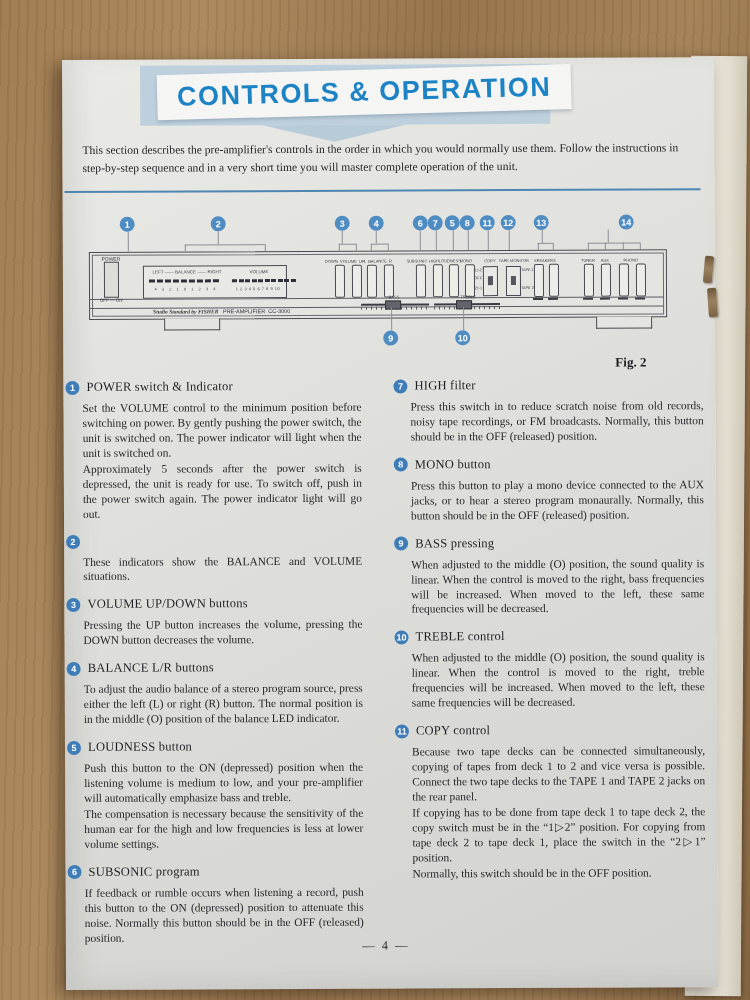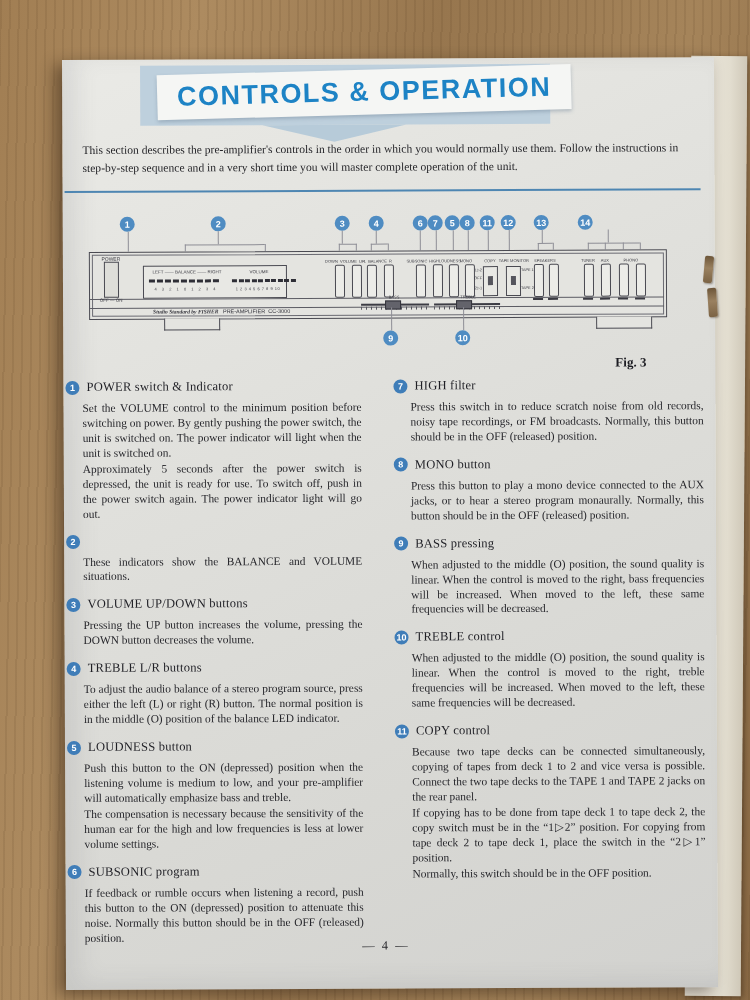--- a/index.html
+++ b/index.html
@@ -100,21 +100,21 @@
     <div class="co" style="left:126px">2</div>
     <div class="co" style="left:250px">3</div>
     <div class="co" style="left:284px">4</div>
     <div class="co" style="left:328px">6</div>
     <div class="co" style="left:343px">7</div>
     <div class="co" style="left:360px">5</div>
     <div class="co" style="left:375px">8</div>
     <div class="co" style="left:395px">11</div>
     <div class="co" style="left:416px">12</div>
     <div class="co" style="left:449px">13</div>
-    <div class="co" style="left:493px">14</div>
+    <div class="co" style="left:534px">14</div>
 
     <div class="cline" style="left:43px;top:23px;height:20px"></div>
     <div class="cline" style="left:133px;top:23px;height:13px"></div>
     <div class="chline" style="left:100px;top:36px;width:80px"></div>
     <div class="cline" style="left:100px;top:36px;height:7px"></div>
     <div class="cline" style="left:180px;top:36px;height:7px"></div>
     <div class="cline" style="left:257px;top:23px;height:13px"></div>
     <div class="chline" style="left:254px;top:36px;width:18px"></div>
     <div class="cline" style="left:254px;top:36px;height:7px"></div>
     <div class="cline" style="left:271px;top:36px;height:7px"></div>
@@ -239,21 +239,21 @@
     </div>
 
     <div class="brand-row"><span class="brand">Studio Standard by FISHER</span><span>   </span><span>PRE-AMPLIFIER  CC-3000</span></div>
 
     <div class="cline" style="left:306px;top:100px;height:23px"></div>
     <div class="cline" style="left:378px;top:100px;height:23px"></div>
     <div class="co b" style="left:298px">9</div>
     <div class="co b" style="left:370px">10</div>
   </div>
 
-  <div class="fig-label">Fig. 3</div>
+  <div class="fig-label">Fig. 2</div>
 
   <div class="cols">
     <div class="col-l">
 
       <div class="sec">
         <div class="sec-head">
           <span class="sec-num">1</span>
           <span class="sec-title">POWER switch &amp; Indicator</span>
         </div>
         <p>Set the VOLUME control to the minimum position before switching on power. By gently pushing the power switch, the unit is switched on. The power indicator will light when the unit is switched on.</p>
@@ -271,21 +271,21 @@
         <div class="sec-head">
           <span class="sec-num">3</span>
           <span class="sec-title">VOLUME UP/DOWN buttons</span>
         </div>
         <p>Pressing the UP button increases the volume, pressing the DOWN button decreases the volume.</p>
       </div>
 
       <div class="sec">
         <div class="sec-head">
           <span class="sec-num">4</span>
-          <span class="sec-title">TREBLE L/R buttons</span>
+          <span class="sec-title">BALANCE L/R buttons</span>
         </div>
         <p>To adjust the audio balance of a stereo program source, press either the left (L) or right (R) button. The normal position is in the middle (O) position of the balance LED indicator.</p>
       </div>
 
       <div class="sec">
         <div class="sec-head">
           <span class="sec-num">5</span>
           <span class="sec-title">LOUDNESS button</span>
         </div>
         <p>Push this button to the ON (depressed) position when the listening volume is medium to low, and your pre-amplifier will automatically emphasize bass and treble.</p>

